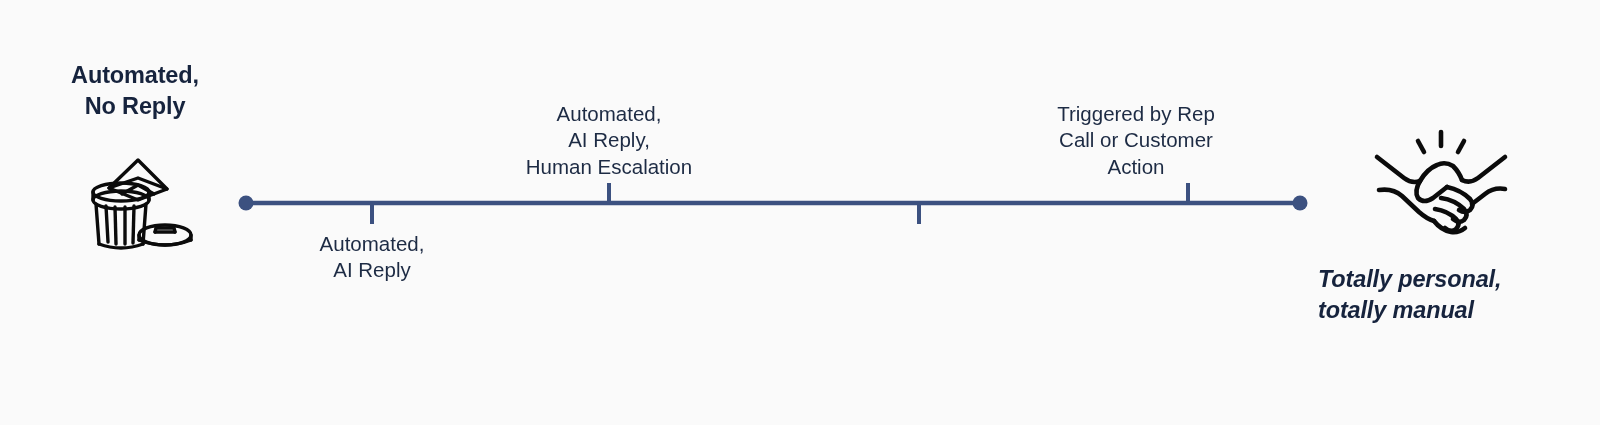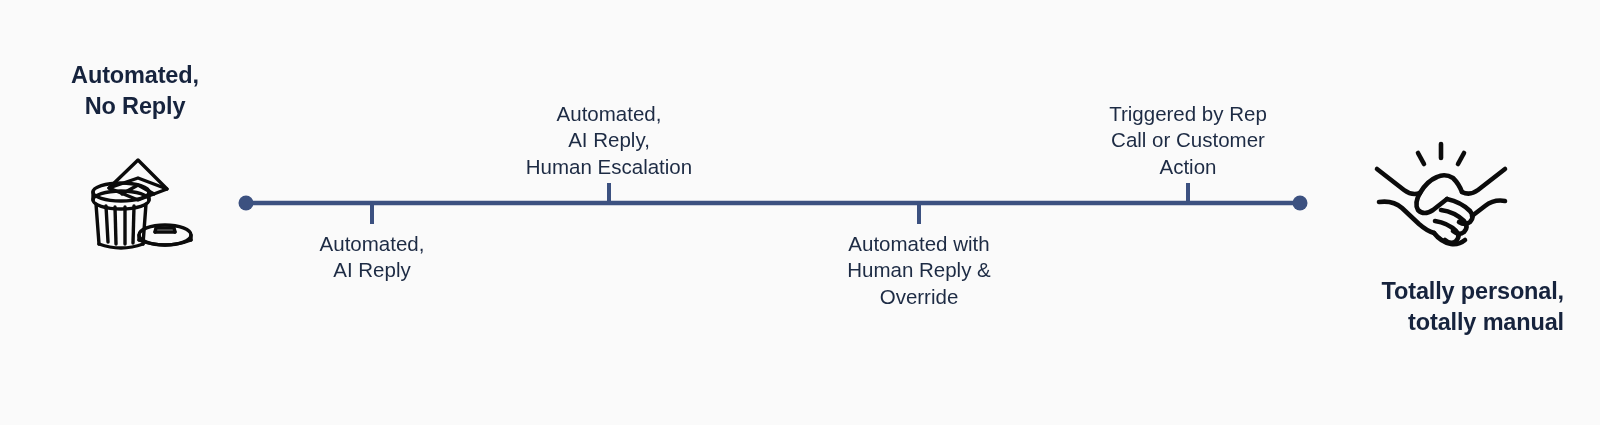--- a/index.html
+++ b/index.html
@@ -41,23 +41,24 @@
     margin-top: 22px;
     display: flex;
     justify-content: center;
     align-items: center;
   }
 
   
   #right-endpoint {
     position: absolute;
     left: 1318px;
-    top: 136px;
+    top: 124px;
     width: 246px;
-    text-align: right;
+    text-align: left;
+    font-style: italic;
   }
   #right-icon-wrap {
     display: flex;
     justify-content: center;
     align-items: center;
   }
   #right-endpoint .endpoint-title {
     margin-top: 22px;
   }
 
@@ -141,25 +142,22 @@
     <line x1="1188" y1="183" x2="1188" y2="203" stroke="#3c5180" stroke-width="4"></line>
   </svg>
 
   <div class="stage-label below" style="left:252px; top:231px; width:240px;">Automated,
 AI Reply</div>
 
   <div class="stage-label above" style="left:489px; top:101px; width:240px;">Automated,
 AI Reply,
 Human Escalation</div>
 
-  <div class="stage-label below" style="left:799px; top:231px; width:240px;">Automated with
-Human Reply &amp;
-Override</div>
 
-  <div class="stage-label above" style="left:1068px; top:101px; width:240px;">Triggered by Rep
+  <div class="stage-label above" style="left:1016px; top:101px; width:240px;">Triggered by Rep
 Call or Customer
 Action</div>
 
   <div id="right-endpoint">
     <div id="right-icon-wrap">
       <svg width="140" height="118" viewBox="0 0 140 118" aria-hidden="true">
         <g fill="none" stroke="#0b0b0b" stroke-width="4.6" stroke-linecap="round" stroke-linejoin="round">
 
           <path d="M70 8 L70 22"></path>
           <path d="M47 17 L53 28"></path>

